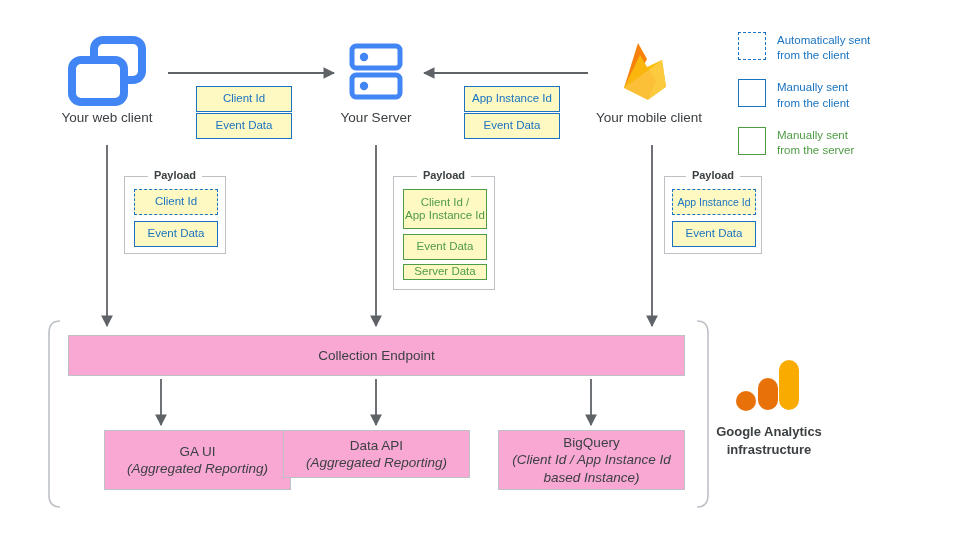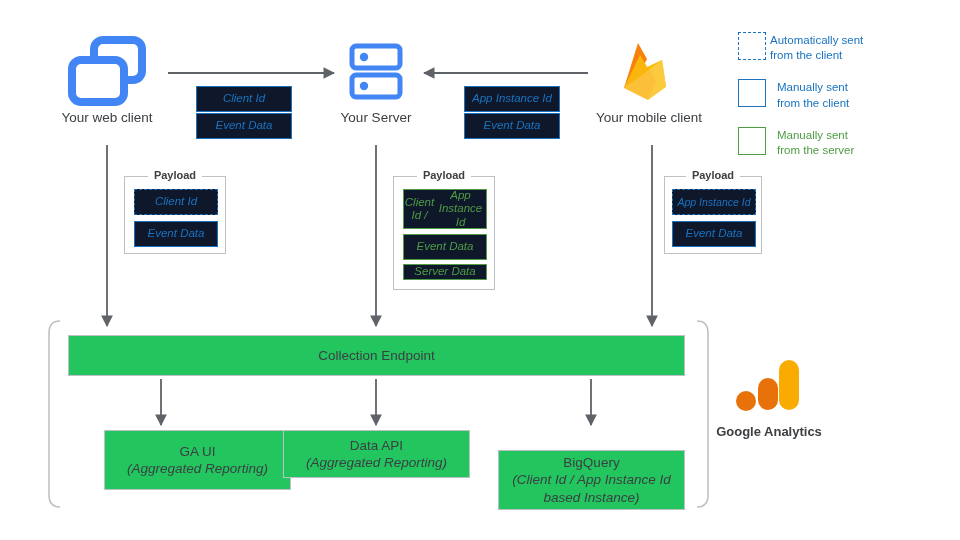--- a/index.html
+++ b/index.html
@@ -18,42 +18,41 @@
   }
 
   
   .tag{
     box-sizing:border-box;
     border:1.6px solid #1a73c0;
     color:#1a73c0;
     font-size:11.5px;
     display:flex;align-items:center;justify-content:center;
     text-align:center;line-height:1.15;
-    background:#0f172a;
-    font-style:italic;
+    background:#fef9c3;
   }
   .tag.green{border-color:#4f9c45;color:#4f9c45;}
   .tag.dashed{border-style:dashed;}
 
   
   .payload{
     box-sizing:border-box;
     border:1px solid #bdc1c6;
     background:#fff;
   }
   .payload-title{
     position:absolute;top:-8px;left:50%;transform:translateX(-50%);
     background:#fff;padding:0 6px;
     font-size:11px;font-weight:bold;color:#3c4043;white-space:nowrap;
   }
 
   
   .gbox{
     box-sizing:border-box;
-    border:1px solid #bdc1c6;background:#22c55e;
+    border:1px solid #bdc1c6;background:#f9a8d4;
     display:flex;flex-direction:column;align-items:center;justify-content:center;
     text-align:center;color:#3c4043;font-size:13.5px;line-height:1.28;
   }
   .gbox .sub{font-style:italic;}
 
   
   .legend-swatch{
     box-sizing:border-box;width:28px;height:28px;background:#fff;
   }
   .legend-text{font-size:11.5px;line-height:1.32;}
@@ -127,21 +126,21 @@
 <div class="abs tag" style="left:464px;top:113px;width:96px;height:26px;">Event Data</div>
 
 <div class="abs payload" style="left:124px;top:176px;width:102px;height:78px;">
   <div class="payload-title">Payload</div>
   <div class="tag dashed abs" style="left:9px;top:12px;width:84px;height:26px;">Client Id</div>
   <div class="tag abs" style="left:9px;top:44px;width:84px;height:26px;">Event Data</div>
 </div>
 
 <div class="abs payload" style="left:393px;top:176px;width:102px;height:114px;">
   <div class="payload-title">Payload</div>
-  <div class="tag green abs" style="left:9px;top:12px;width:84px;height:40px;flex-direction:row;">
+  <div class="tag green abs" style="left:9px;top:12px;width:84px;height:40px;flex-direction:column;">
     <span>Client Id /</span>
     <span>App Instance Id</span>
   </div>
   <div class="tag green abs" style="left:9px;top:57px;width:84px;height:26px;">Event Data</div>
   <div class="tag green abs" style="left:9px;top:87px;width:84px;height:16px;">Server Data</div>
 </div>
 
 <div class="abs payload" style="left:664px;top:176px;width:98px;height:78px;">
   <div class="payload-title">Payload</div>
   <div class="tag dashed abs" style="left:7px;top:12px;width:84px;height:26px;font-size:10.5px;">App Instance Id</div>
@@ -155,40 +154,41 @@
 <div class="abs gbox" style="left:68px;top:430px;width:187px;height:60px;margin-left:36px;">
   <span>GA UI</span>
   <span class="sub">(Aggregated Reporting)</span>
 </div>
 
 <div class="abs gbox" style="left:283px;top:430px;width:187px;height:48px;">
   <span>Data API</span>
   <span class="sub">(Aggregated Reporting)</span>
 </div>
 
-<div class="abs gbox" style="left:498px;top:430px;width:187px;height:60px;margin-top:20px;">
+<div class="abs gbox" style="left:498px;top:430px;width:187px;height:60px;">
   <span>BigQuery</span>
   <span class="sub">(Client Id / App Instance Id</span>
   <span class="sub">based Instance)</span>
 </div>
 
 <div class="abs" style="left:735px;top:360px;">
   <svg width="68" height="58">
     <rect x="44" y="0" width="20" height="50" rx="10" ry="10" fill="#f9ab00"></rect>
     <rect x="23" y="18" width="20" height="32" rx="10" ry="10" fill="#e8710a"></rect>
     <circle cx="11" cy="41" r="10" fill="#e8710a"></circle>
   </svg>
 </div>
 <div class="abs" style="left:694px;top:423px;width:150px;text-align:center;font-size:13px;color:#3c4043;line-height:1.35;font-weight:bold;">
   <div>Google Analytics</div>
+  <div>infrastructure</div>
 </div>
 
 <div class="abs" style="left:738px;top:32px;width:210px;">
 
-  <div style="display:flex;align-items:flex-start;gap:4px;margin-bottom:16px;">
+  <div style="display:flex;align-items:flex-start;gap:11px;margin-bottom:16px;">
     <div class="legend-swatch" style="border:1.6px dashed #1a73c0;"></div>
     <div class="legend-text" style="color:#1a73c0;padding-top:1px;">
       <div>Automatically sent</div>
       <div>from the client</div>
     </div>
   </div>
 
   <div style="display:flex;align-items:flex-start;gap:11px;margin-bottom:16px;">
     <div class="legend-swatch" style="border:1.6px solid #1a73c0;"></div>
     <div class="legend-text" style="color:#1a73c0;padding-top:1px;">

